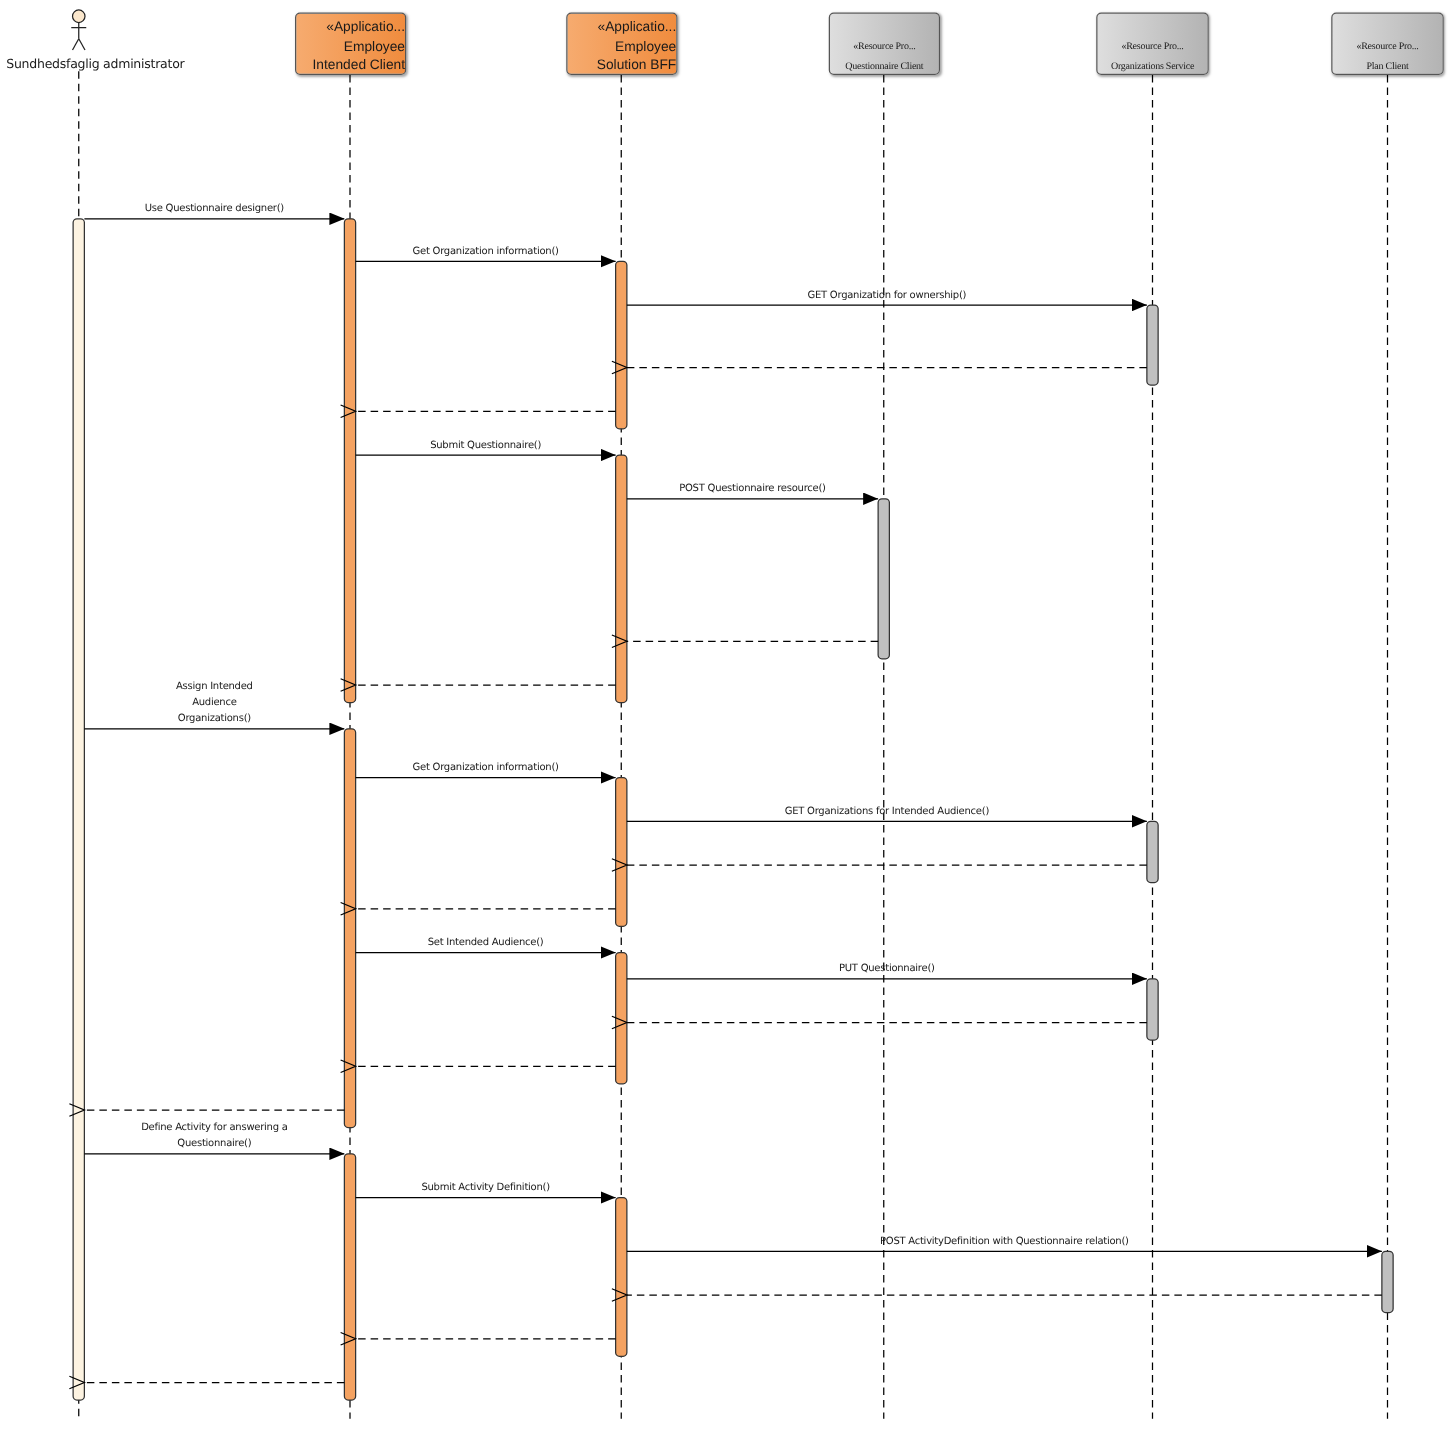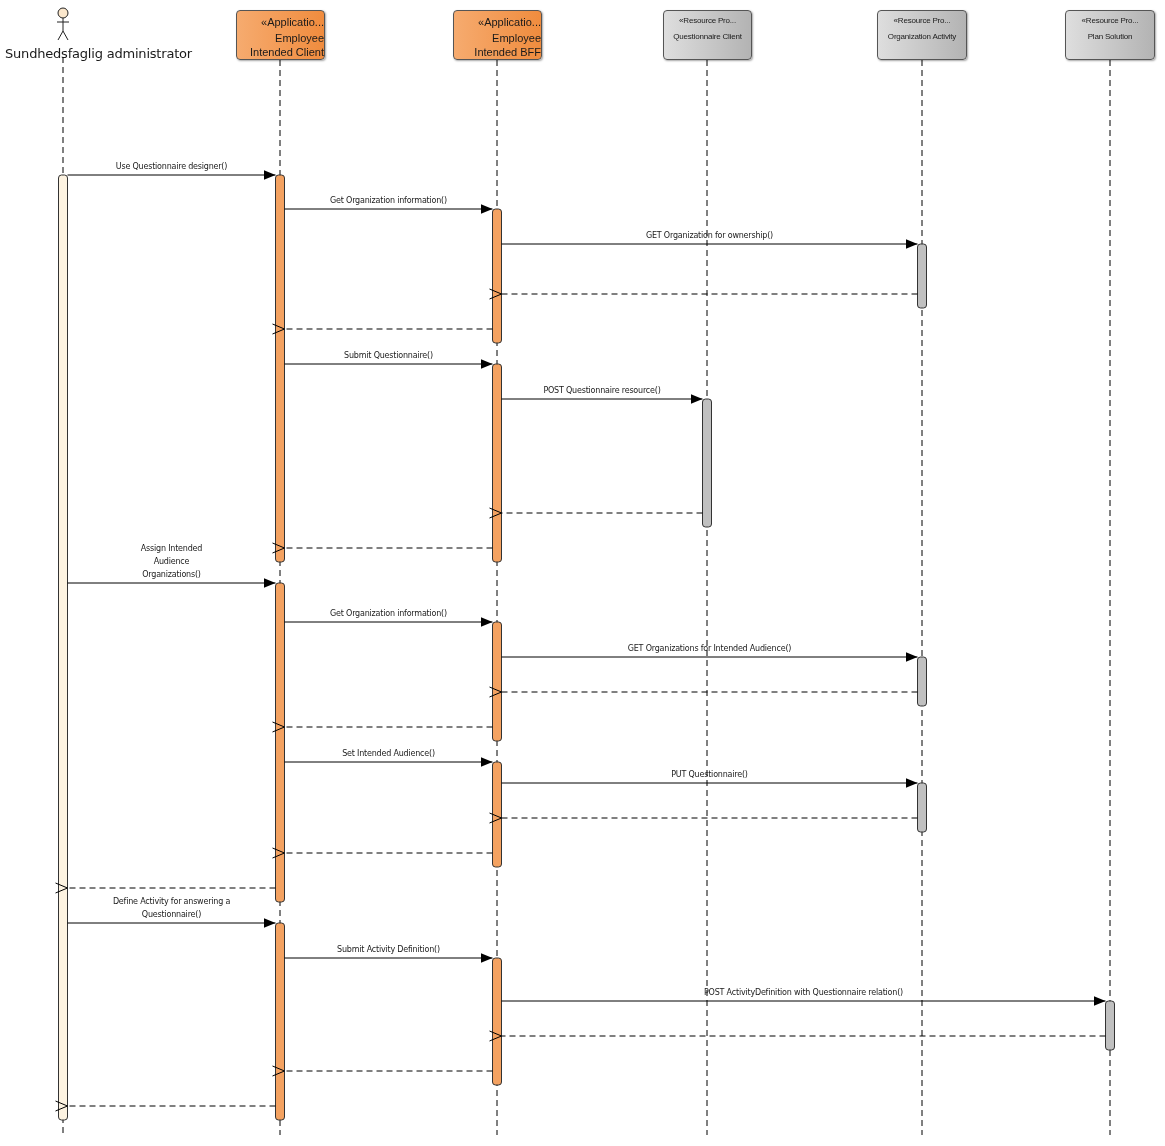--- a/index.html
+++ b/index.html
@@ -5,24 +5,24 @@
   html, body { margin: 0; padding: 0; background: #ffffff; }
   body { width: 1165px; height: 1146px; position: relative; overflow: hidden;
          font-family: "DejaVu Sans", sans-serif; }
   #diagram { position: absolute; left: 0; top: 0; }
   .hdr-box { position: absolute; border: 1px solid #555; border-radius: 4px;
              box-shadow: 1px 1px 2px rgba(0,0,0,0.35); box-sizing: border-box;
              text-align: center; overflow: hidden; }
   .hdr-app { background: linear-gradient(90deg, #f6ab6f 0%, #f08c3e 100%); color: #1a1a1a;
              font-family: Liberation Sans, sans-serif; font-size: 11px; line-height: 14px; padding-top: 4px; text-align: right; }
   .hdr-res { background: linear-gradient(90deg, #dedede 0%, #b3b3b3 100%); color: #1a1a1a;
-             font-family: Liberation Sans, sans-serif; font-size: 8px; line-height: 12px; padding-top: 4px; letter-spacing: -0.2px; }
+             font-family: Liberation Serif, serif; font-size: 8px; line-height: 12px; padding-top: 20px; letter-spacing: -0.2px; }
   .hdr-res .stereo { margin-bottom: 4px; }
   .hdr-app .stereo { margin-bottom: 2px; }
-  .actor-label { position: absolute; font-family: "DejaVu Sans", sans-serif; font-size: 13px;
+  .actor-label { position: absolute; font-family: "DejaVu Sans", sans-serif; font-size: 10px;
                  color: #1a1a1a; white-space: nowrap; letter-spacing: -0.2px; }
   .msg-label { font-family: "DejaVu Sans", sans-serif; font-size: 8px; fill: #1a1a1a; letter-spacing: -0.2px; }
 </style>
 </head>
 <body>
 
 <div id="headers">
 
   <div>
     <svg style="position:absolute;left:55px;top:7px" width="16" height="36">
@@ -37,36 +37,36 @@
 
   <div class="hdr-box hdr-app" style="left:236px;top:10px;width:89px;height:50px">
     <div class="stereo">«Applicatio...</div>
     <div>Employee</div>
     <div>Intended Client</div>
   </div>
 
   <div class="hdr-box hdr-app" style="left:453px;top:10px;width:89px;height:50px">
     <div class="stereo">«Applicatio...</div>
     <div>Employee</div>
-    <div>Intended BFF</div>
+    <div>Solution BFF</div>
   </div>
 
   <div class="hdr-box hdr-res" style="left:663px;top:10px;width:89px;height:50px">
     <div class="stereo">«Resource Pro...</div>
     <div style="white-space:nowrap">Questionnaire Client</div>
   </div>
 
   <div class="hdr-box hdr-res" style="left:877px;top:10px;width:90px;height:50px">
     <div class="stereo">«Resource Pro...</div>
-    <div style="white-space:nowrap">Organization Activity</div>
+    <div style="white-space:nowrap">Organizations Service</div>
   </div>
 
   <div class="hdr-box hdr-res" style="left:1065px;top:10px;width:90px;height:50px">
     <div class="stereo">«Resource Pro...</div>
-    <div style="white-space:nowrap">Plan Solution</div>
+    <div style="white-space:nowrap">Plan Client</div>
   </div>
 </div>
 
 <svg id="diagram" width="1165" height="1146" style="z-index:0">
   <defs>
     <marker id="arrow-filled" viewBox="0 0 12 10" refX="12" refY="5" markerWidth="12" markerHeight="10" markerUnits="userSpaceOnUse" orient="auto">
       <path d="M0,0 L12,5 L0,10 z" fill="#000"></path>
     </marker>
     <marker id="arrow-open" viewBox="0 0 12 10" refX="0" refY="5" markerWidth="12" markerHeight="10" markerUnits="userSpaceOnUse" orient="auto-start-reverse">
       <path d="M12,0 L0,5 L12,10" fill="none" stroke="#000" stroke-width="1"></path>

